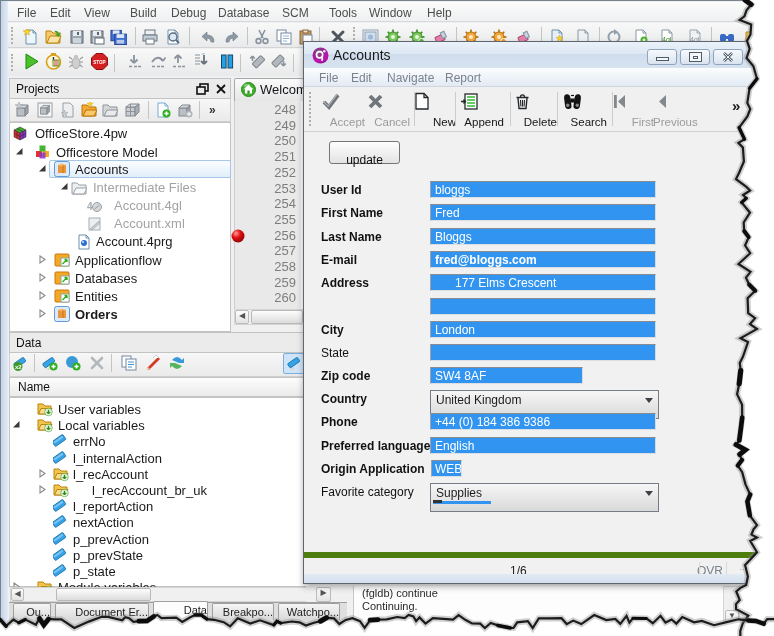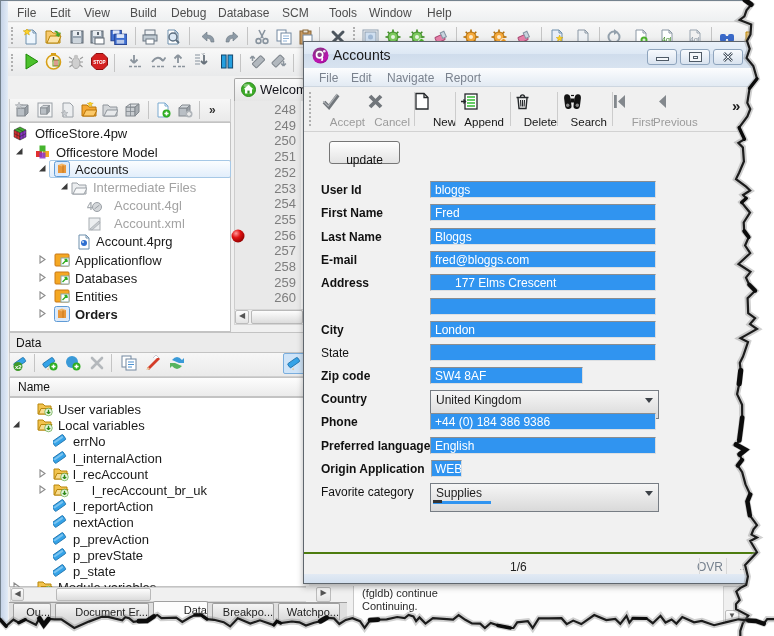--- a/index.html
+++ b/index.html
@@ -64,21 +64,21 @@
   border-right:1px solid #d9dcdf; border-bottom:1px solid #dcdfe2;
   color:#fff; font-size:12px; padding:1px 0 0 4px; white-space:nowrap; overflow:hidden; }
 .combo { position:absolute; height:29px; background:linear-gradient(#f6f6f6,#d9d9d9);
   border:1px solid #777d84; font-size:12px; color:#1c1c1c; padding:2px 0 0 5px; }
 .combo .arr { position:absolute; right:5px; top:7px; width:0; height:0;
   border-left:4px solid transparent; border-right:4px solid transparent; border-top:5px solid #3c4147; }
 #updatebtn { position:absolute; left:25px; top:99px; width:71px; height:23px;
   background:linear-gradient(#fefefe,#e3e3e3); border:1px solid #767676; border-radius:3px;
   font-size:12px; color:#111; text-align:center; padding-top:11px; }
 #dlgstatus { position:absolute; left:0; bottom:0; width:100%; height:31px; background:#f1f1f1;
-  border-top:2px solid #4d7c0f; font-size:12px; color:#333; }
+  border-top:6px solid #4d7c0f; font-size:12px; color:#333; }
 #dlgstatus .frame { position:absolute; left:0; bottom:0; width:100%; height:9px;
   background:linear-gradient(#e2eaf4,#d3e0ef); }
 
 #outpane { position:absolute; left:305px; top:585px; width:452px; height:42px; background:#f0f0f0;
   font-size:11px; color:#2a2a2a; }
 svg { display:block; }
 #torn { position:absolute; left:0; top:0; z-index:50; pointer-events:none; }
 </style>
 </head>
 <body>
@@ -336,20 +336,30 @@
           <rect x="5" y="6" width="12" height="6" rx="1" fill="#b2b8be" stroke="#7e858c" stroke-width="1" transform="rotate(-45 10.5 9.5)"></rect>
           <path d="M4.5 8 L4.5 3 M4.5 3 L2.2 5.5 M4.5 3 L6.8 5.5" fill="none" stroke="#8b949d" stroke-width="1.6"></path>
         </svg>
         <svg class="abs" style="left:270px;top:52px;" width="17" height="16" viewBox="0 0 17 16">
           <rect x="1" y="5" width="12" height="6" rx="1" fill="#b2b8be" stroke="#7e858c" stroke-width="1" transform="rotate(-45 7 8)"></rect>
           <path d="M12.5 8 L12.5 13 M12.5 13 L10.2 10.5 M12.5 13 L14.8 10.5" fill="none" stroke="#8b949d" stroke-width="1.6"></path>
         </svg>
         <div class="sep" style="left:292px;top:53px;height:18px;"></div>
       </div>
 
+  <div class="panelhead" style="left:8px;top:77px;width:222px;height:21px;">
+    <span style="position:absolute;left:6px;top:3px;">Projects</span>
+    <svg class="abs" style="left:186px;top:4px;" width="14" height="13" viewBox="0 0 14 13">
+      <rect x="4" y="1" width="8" height="7" fill="none" stroke="#111" stroke-width="1.6"></rect>
+      <rect x="1" y="4" width="8" height="7" fill="#ebebeb" stroke="#111" stroke-width="1.6"></rect>
+    </svg>
+    <svg class="abs" style="left:205px;top:4px;" width="12" height="12" viewBox="0 0 12 12">
+      <path d="M2 2 L10 10 M10 2 L2 10" stroke="#111" stroke-width="1.8"></path>
+    </svg>
+  </div>
   <div class="paneltb" style="left:8px;top:98px;width:222px;height:23px;"></div>
   <div id="projtb">
         <svg class="abs" style="left:14px;top:101px;" width="16" height="16" viewBox="0 0 16 16">
           <rect x="2" y="6" width="8" height="8" fill="#b9bfc5" stroke="#82888e"></rect>
           <path d="M2 6 L5 3 L13 3 L10 6 Z" fill="#d3d8dc" stroke="#82888e"></path>
           <path d="M10 6 L13 3 L13 11 L10 14 Z" fill="#9aa0a6" stroke="#82888e"></path>
           <path d="M4 0 L5 2.6 L7.8 2.8 L5.6 4.4 L6.4 7 L4 5.5 L1.6 7 L2.4 4.4 L0.2 2.8 L3 2.6 Z" fill="#c8ccd0" stroke="#989ca0" stroke-width=".5"></path>
         </svg>
         <svg class="abs" style="left:36px;top:101px;" width="16" height="16" viewBox="0 0 16 16">
           <rect x="1" y="1" width="14" height="14" fill="#f4f5f6" stroke="#9aa0a6"></rect>
@@ -810,21 +820,21 @@
 
   <div id="updatebtn">update</div>
   <div id="form">
         <div class="flabel" style="left:17px;top:141px;">User Id</div>
         <div class="bfield" style="left:126px;top:139px;width:226px;">bloggs</div>
         <div class="flabel" style="left:17px;top:164px;">First Name</div>
         <div class="bfield" style="left:126px;top:162px;width:226px;">Fred</div>
         <div class="flabel" style="left:17px;top:188px;">Last Name</div>
         <div class="bfield" style="left:126px;top:186px;width:226px;">Bloggs</div>
         <div class="flabel" style="left:17px;top:211px;">E-mail</div>
-        <div class="bfield" style="left:126px;top:209px;width:226px;">fred@bloggs.com</div>
+        <div class="bfield" style="left:126px;top:209px;width:226px;font-weight:bold;">fred@bloggs.com</div>
         <div class="flabel" style="left:17px;top:234px;">Address</div>
         <div class="bfield" style="left:126px;top:232px;width:226px;padding-left:24px;">177 Elms Crescent</div>
         <div class="bfield" style="left:126px;top:256px;width:226px;"></div>
         <div class="flabel" style="left:17px;top:281px;">City</div>
         <div class="bfield" style="left:126px;top:279px;width:226px;">London</div>
         <div class="flabel nb" style="left:17px;top:304px;">State</div>
         <div class="bfield" style="left:126px;top:302px;width:226px;"></div>
         <div class="flabel" style="left:17px;top:327px;">Zip code</div>
         <div class="bfield" style="left:126px;top:325px;width:153px;">SW4 8AF</div>
         <div class="flabel" style="left:17px;top:350px;">Country</div>

